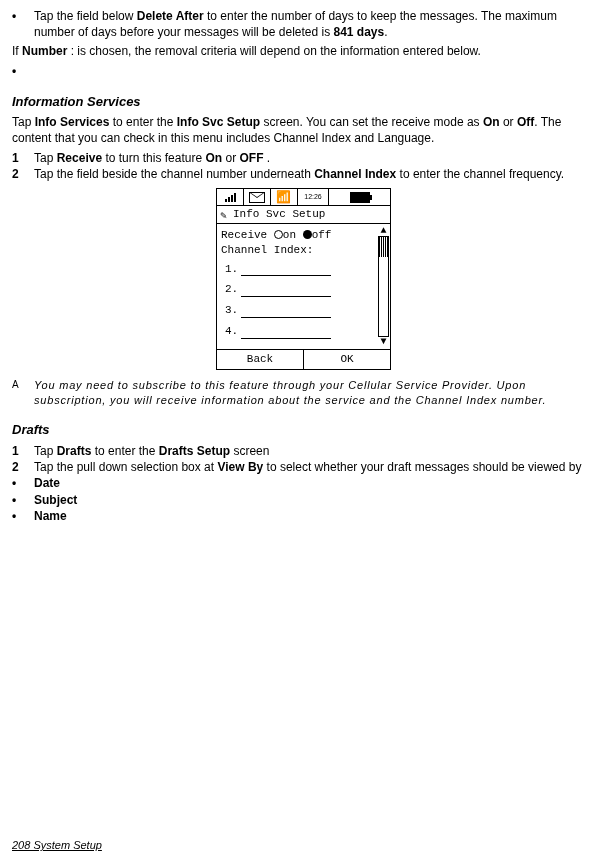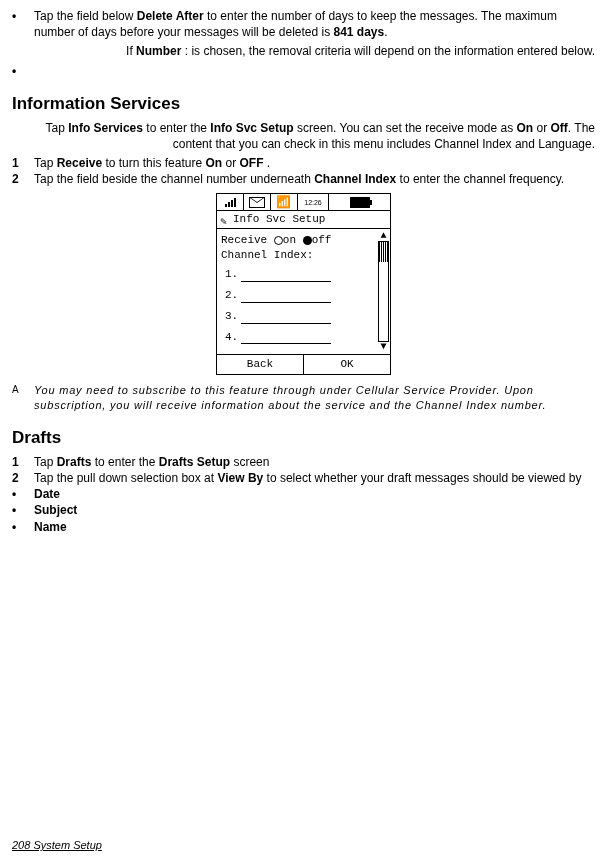--- a/index.html
+++ b/index.html
@@ -18,25 +18,26 @@
     flex-shrink: 0;
     font-weight: bold;
   }
   .num {
     width: 22px;
     flex-shrink: 0;
     font-weight: bold;
   }
   .content { flex: 1; }
   h2.section {
+    font-style: italic;
     font-weight: bold;
-    font-size: 17px;
+    font-size: 13px;
     margin: 14px 0 4px 0;
   }
-  .para { margin: 3px 0; text-align: right; }
+  .para { margin: 3px 0; }
   .note-row { display: flex; margin: 8px 0 10px 0; }
   .note-letter {
     width: 22px;
     flex-shrink: 0;
     font-size: 10px;
   }
   .note-text {
     flex: 1;
     font-style: italic;
     letter-spacing: 0.8px;
@@ -300,21 +301,21 @@
     </div>
     <div class="softkeys">
       <div>Back</div>
       <div>OK</div>
     </div>
   </div>
 </div>
 
 <div class="note-row">
   <div class="note-letter">A</div>
-  <div class="note-text">You may need to subscribe to this feature through under Cellular Service Provider. Upon subscription, you will receive information about the service and the Channel Index number.</div>
+  <div class="note-text">You may need to subscribe to this feature through your Cellular Service Provider. Upon subscription, you will receive information about the service and the Channel Index number.</div>
 </div>
 
 <h2 class="section">Drafts</h2>
 
 <div class="row">
   <div class="num">1</div>
   <div class="content">
     <span>Tap </span><b>Drafts</b><span> to enter the </span><b>Drafts Setup</b><span> screen</span>
   </div>
 </div>

